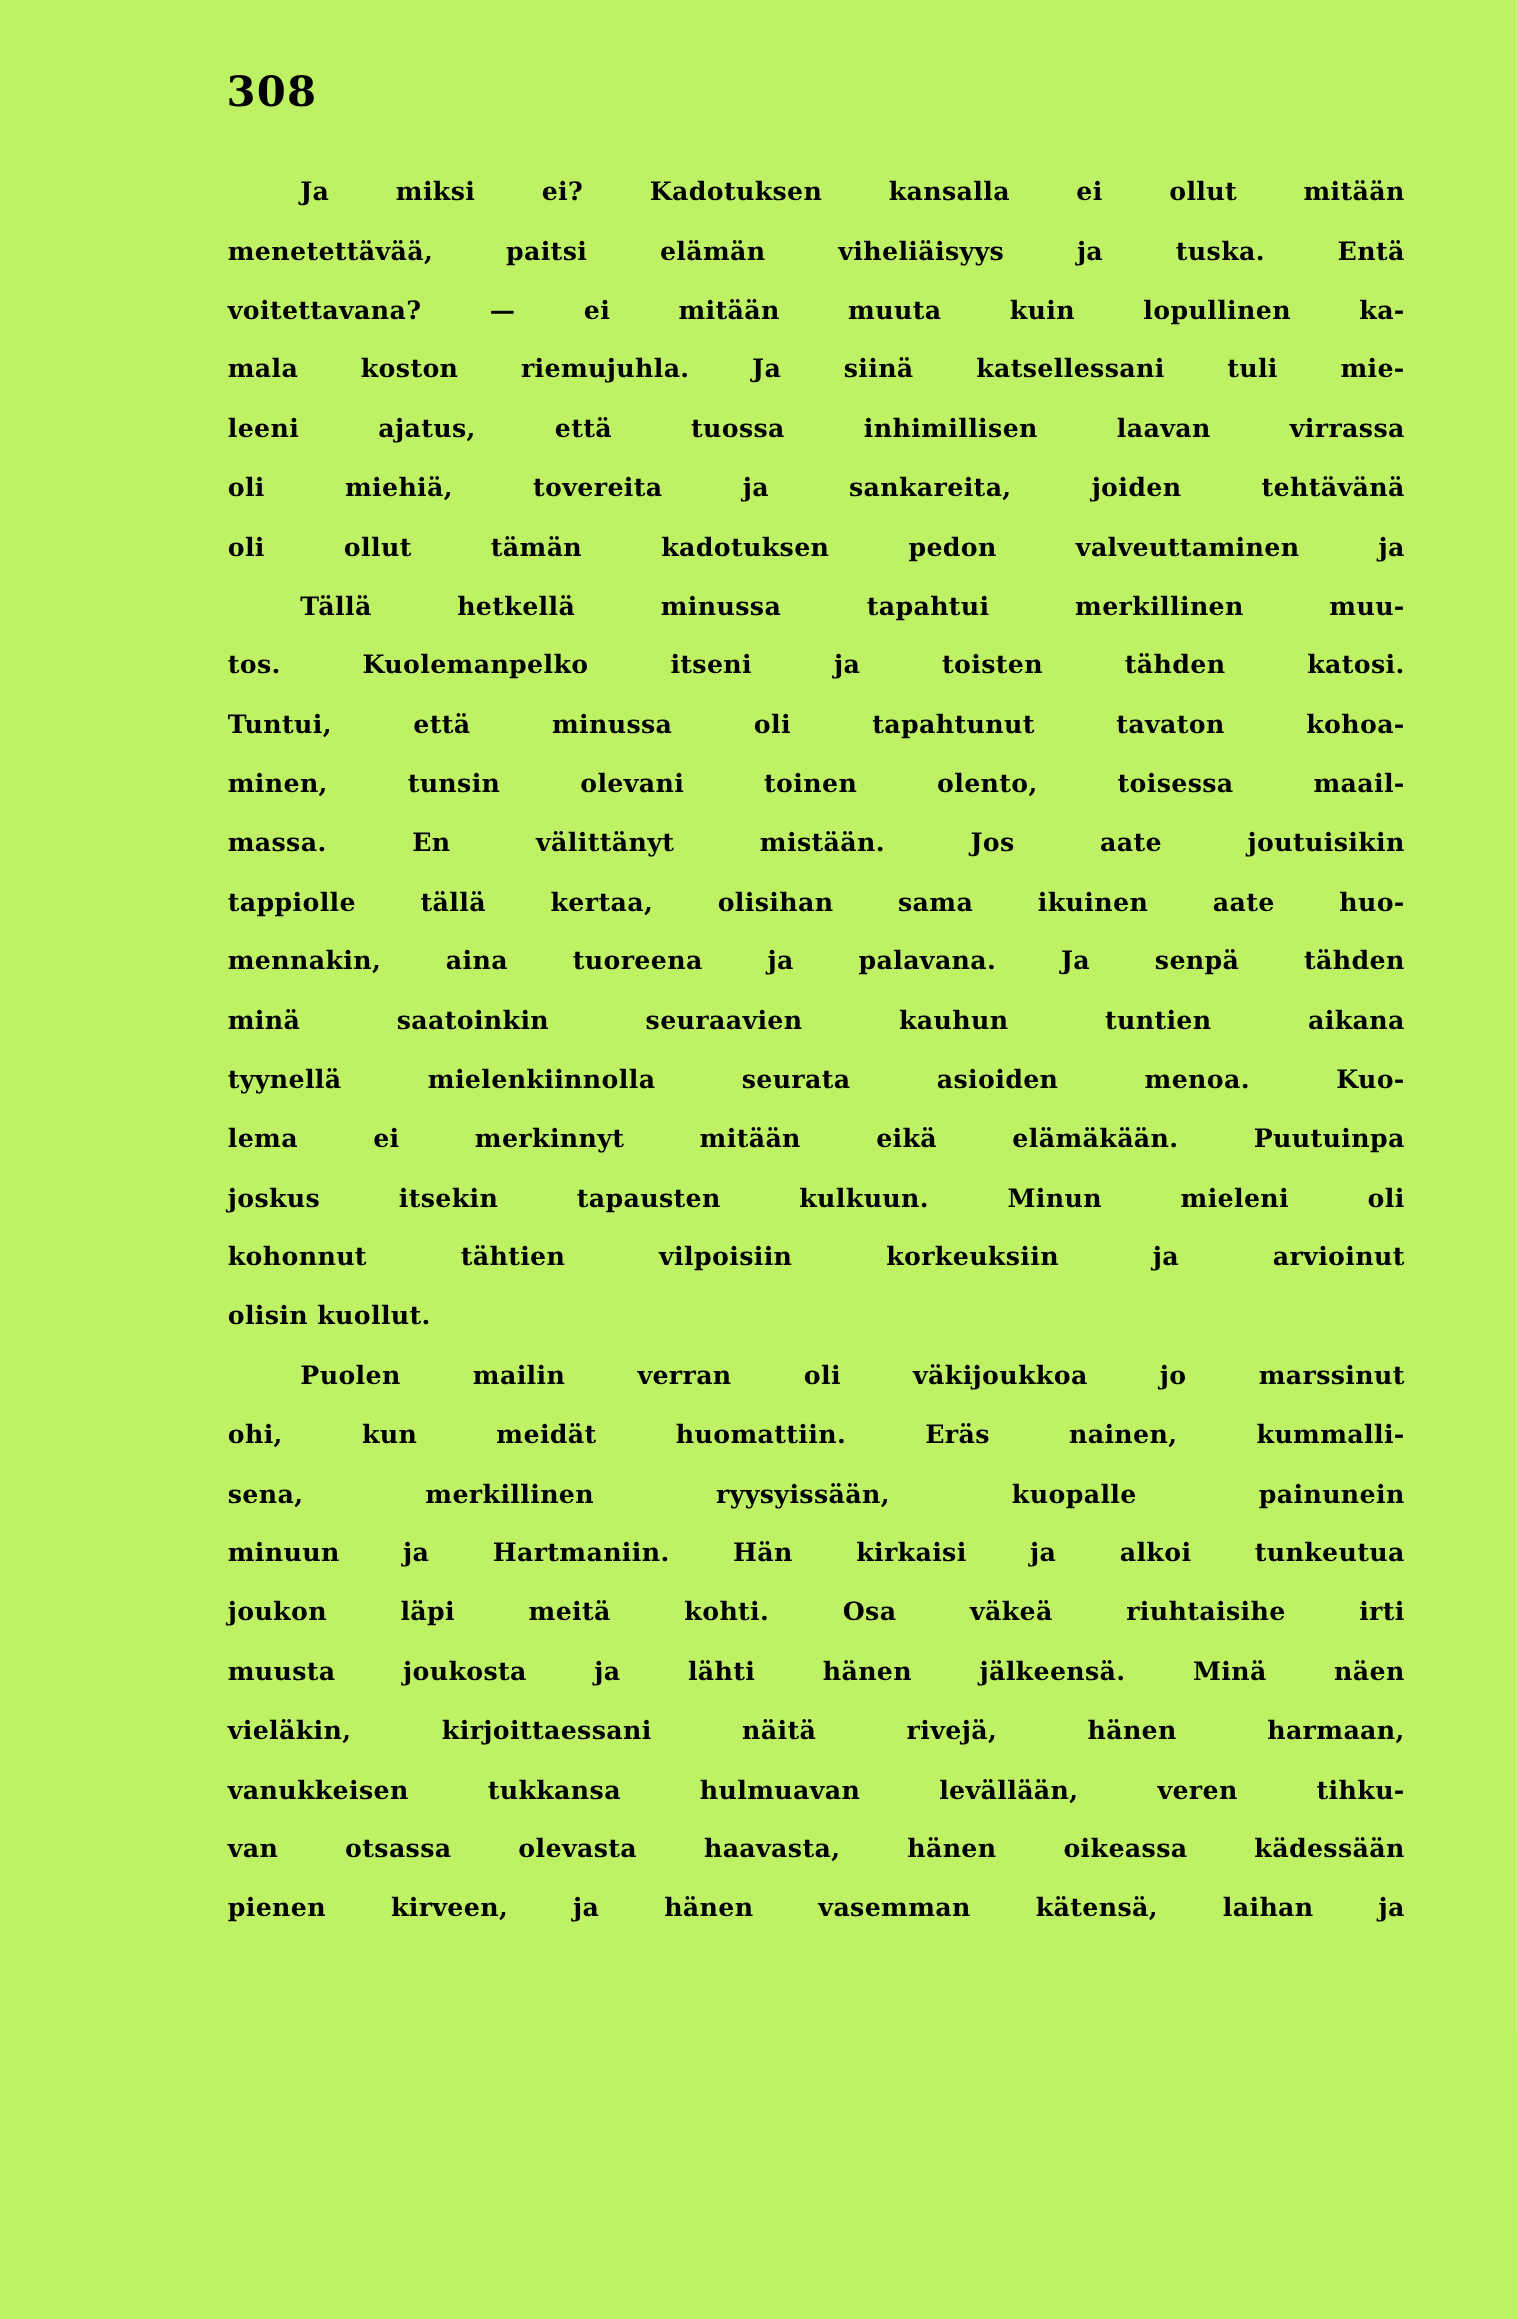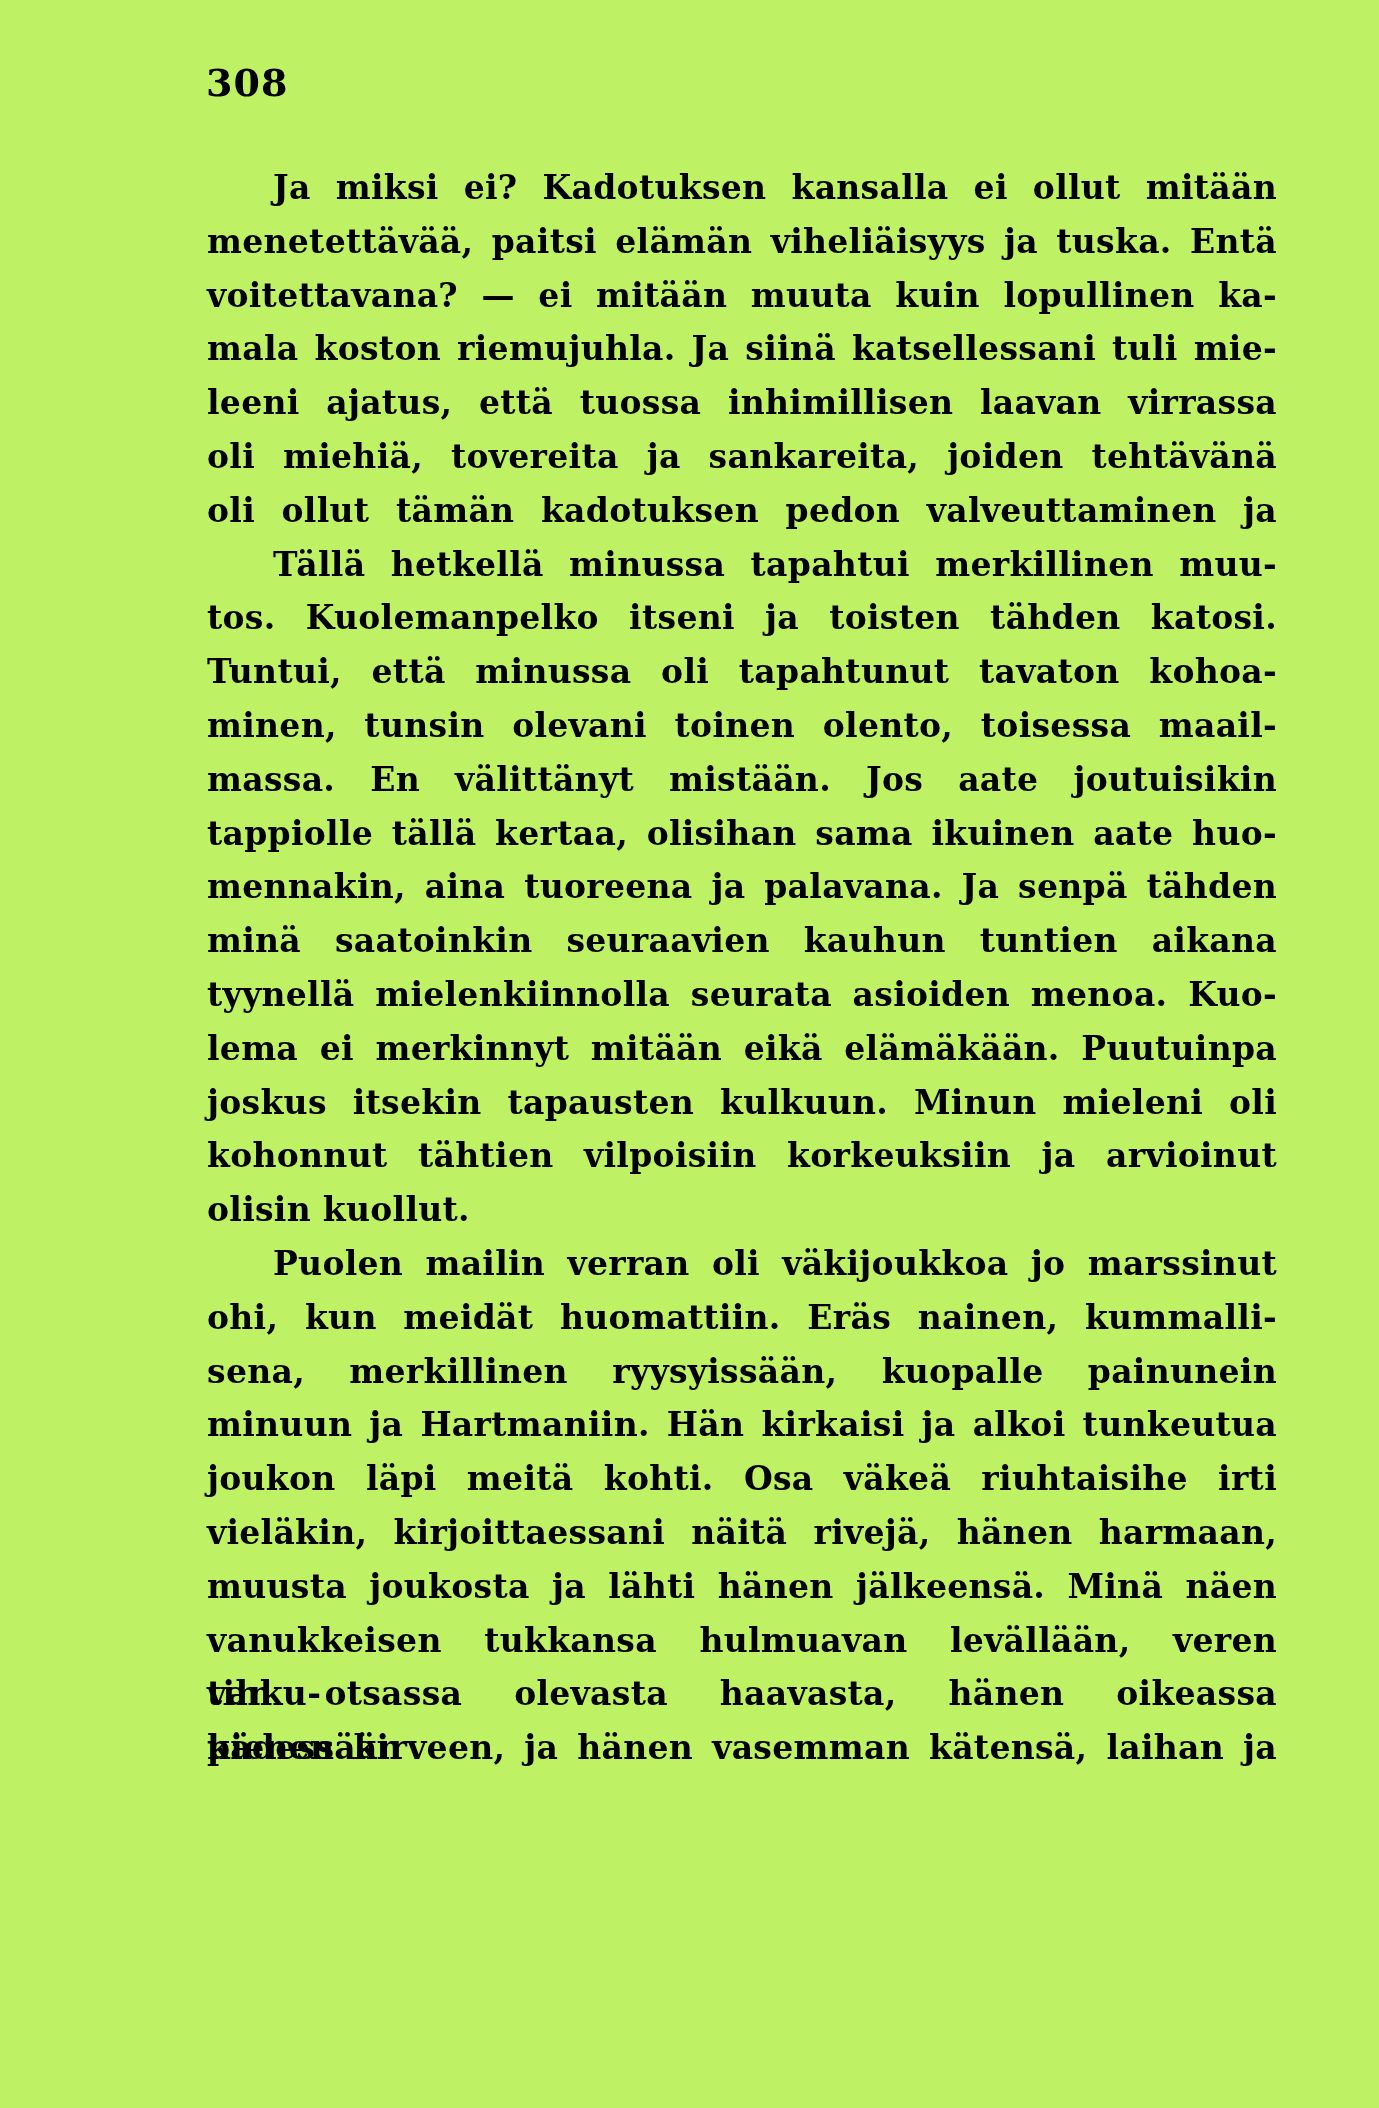--- a/index.html
+++ b/index.html
@@ -21,23 +21,23 @@
     position: absolute;
     left: 206px;
     top: 64px;
     font-size: 38px;
     letter-spacing: 1px;
     line-height: 1;
   }
   .text-block {
     position: absolute;
     left: 207px;
-    top: 161px;
+    top: 148px;
     width: 1070px;
-    font-size: 33px;
+    font-size: 23px;
     line-height: 53.8px;
     letter-spacing: 0.3px;
   }
   .para {
     margin: 0;
     padding: 0;
   }
   .line {
     text-align: justify;
     text-align-last: justify;
@@ -85,21 +85,21 @@
       <div class="line">kohonnut tähtien vilpoisiin korkeuksiin ja arvioinut</div>
       <div class="line end">olisin kuollut.</div>
     </div>
 
     <div class="para">
       <div class="line indent">Puolen mailin verran oli väkijoukkoa jo marssinut</div>
       <div class="line">ohi, kun meidät huomattiin. Eräs nainen, kummalli-</div>
       <div class="line">sena, merkillinen ryysyissään, kuopalle painunein</div>
       <div class="line">minuun ja Hartmaniin. Hän kirkaisi ja alkoi tunkeutua</div>
       <div class="line">joukon läpi meitä kohti. Osa väkeä riuhtaisihe irti</div>
+      <div class="line">muusta joukosta ja lähti hänen jälkeensä. Minä näen</div>
       <div class="line">vieläkin, kirjoittaessani näitä rivejä, hänen harmaan,</div>
-      <div class="line">muusta joukosta ja lähti hänen jälkeensä. Minä näen</div>
       <div class="line">vanukkeisen tukkansa hulmuavan levällään, veren tihku-</div>
       <div class="line">van otsassa olevasta haavasta, hänen oikeassa kädessään</div>
       <div class="line">pienen kirveen, ja hänen vasemman kätensä, laihan ja</div>
     </div>
 
   </div>
 </div>
 
 </body></html>

